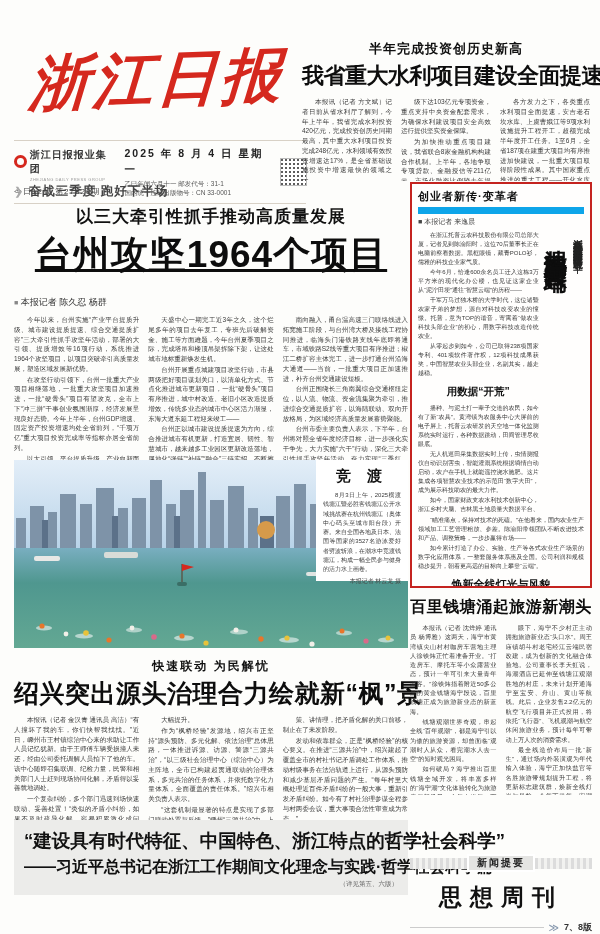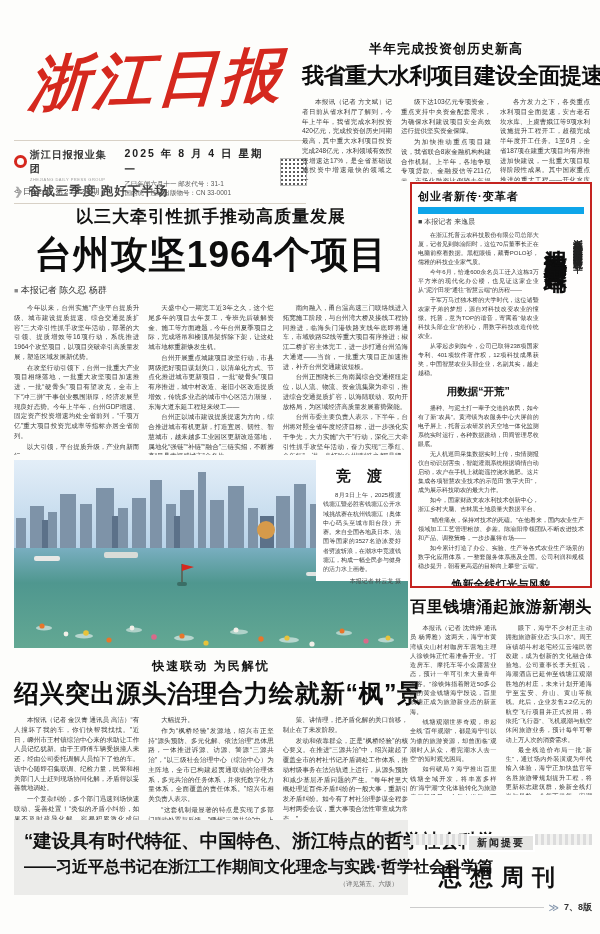--- a/index.html
+++ b/index.html
@@ -36,21 +36,21 @@
   
   .water{left:302px;top:40px;width:288px;}
   .water .kicker{font-size:13px;letter-spacing:1px;}
   .water .headline{font-size:22px;letter-spacing:-0.5px;margin:3px 0 6px;}
   .water .col{height:84px;}
   
   .taizhou{left:14px;top:183px;width:394px;}
   .tag{font-size:12.5px;font-weight:bold;color:#444;letter-spacing:1px;}
   .tag .arrow{color:#aaa;font-size:11px;}
   .taizhou .kicker{font-size:17px;margin-top:5px;letter-spacing:1px;}
-  .taizhou .headline{font-size:37px;letter-spacing:1px;margin:2px 0 4px;}
+  .taizhou .headline{font-size:37px;letter-spacing:1px;margin:2px 0 16px;text-decoration:underline;}
   .taizhou .byline{margin:4px 0 6px;}
   .taizhou .col{height:152px;}
   
   .photo{left:14px;top:460px;width:394px;height:188px;background:#7f1d1d;}
   .photo svg{display:block;}
   .capbox{position:absolute;right:0;top:0;width:92px;height:121px;background:#fff;
           padding:7px 7px;box-sizing:border-box;}
   .captitle{font-size:15px;font-weight:bold;letter-spacing:6px;text-align:center;margin-bottom:5px;color:#111;}
   .captext{font-size:6px;line-height:1.55;text-align:justify;color:#3a3a3a;text-indent:2em;}
   .capcredit{font-size:6px;text-align:right;color:#444;margin-top:2px;}
@@ -82,21 +82,21 @@
   .rb-full{font-size:6px;line-height:1.5;text-align:justify;color:#3a3a3a;margin-top:3px;}
   .rb-full p{margin:0 0 1px;text-indent:2em;}
   .rb-sub2{font-size:11px;font-weight:bold;text-align:center;margin:6px 0 4px;color:#111;}
   
   .qiantang{left:410px;top:595px;width:182px;}
   .qiantang .kicker{font-size:12px;letter-spacing:.5px;}
   .qiantang .headline{font-size:16px;letter-spacing:.5px;margin:2px 0 5px;}
   .qiantang .col{height:172px;font-size:6.2px;}
   
   .digest{left:410px;top:834px;width:182px;}
-  .band{display:flex;align-items:flex-start;}
+  .band{display:flex;align-items:center;margin-top:20px;}
   .bandline{flex:1;height:11px;background:repeating-linear-gradient(90deg,#dcdcdc 0 3px,#f2f2f0 3px 6px);}
   .bandlabel{font-size:10px;font-weight:bold;color:#222;background:#e4e4e2;border:2px solid #fff;
              padding:0 8px;letter-spacing:2px;}
   .digest .title{font-size:23px;font-weight:bold;text-align:center;letter-spacing:8px;margin:10px 0 8px;color:#111;}
   .pagesrow{display:flex;align-items:center;gap:5px;}
   .pagesrow .hr{flex:1;height:1px;background:#ccc;}
   .chev{color:#8a9bb0;font-size:10px;font-weight:bold;}
   .pagesnum{font-size:9px;font-weight:bold;color:#333;}
 </style>
 </head>

